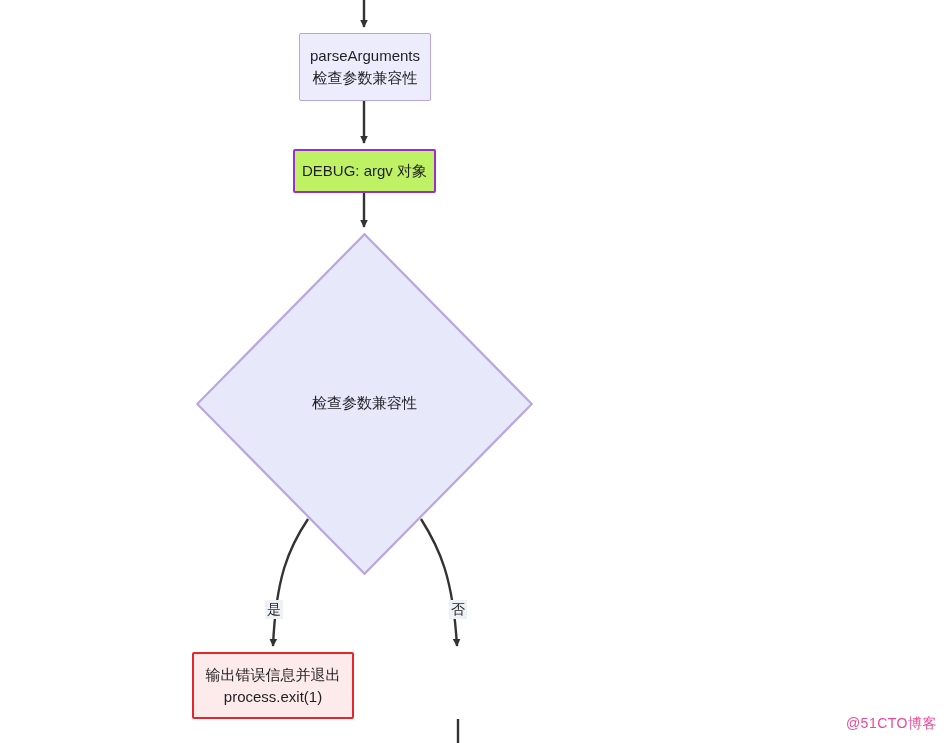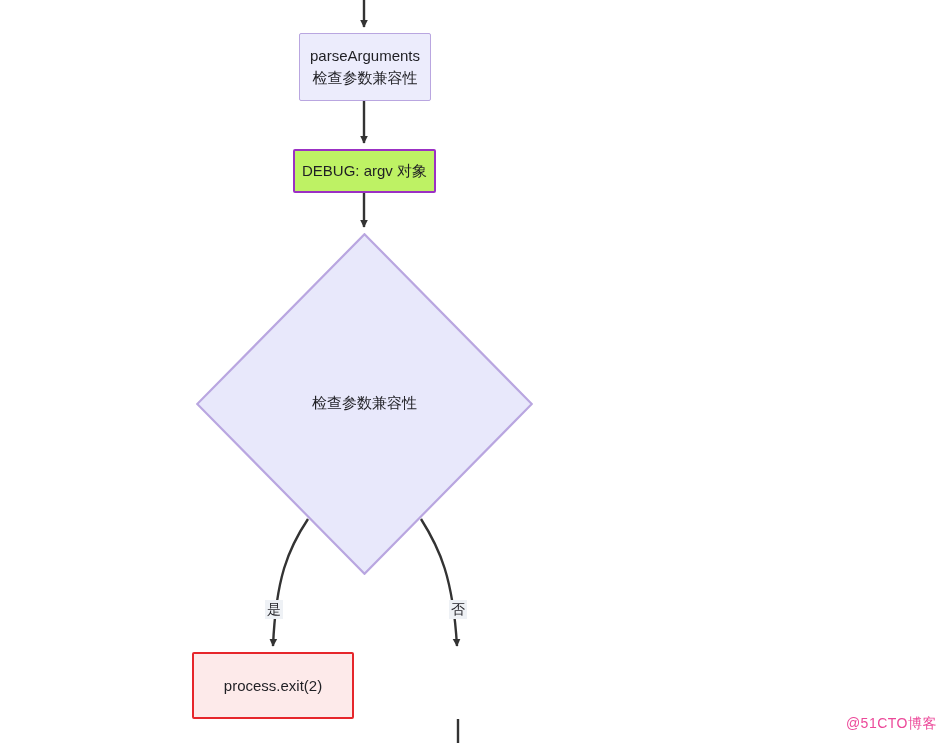--- a/index.html
+++ b/index.html
@@ -177,21 +177,22 @@
   <div class="node" id="node-check-compat">
     <svg class="diamond-shape" viewBox="0 0 337 342" preserveAspectRatio="none">
       <polygon points="168.5,1.2 335.8,171 168.5,340.8 1.2,171" fill="#e8e8fb" stroke="#b9a6e0" stroke-width="2.2"></polygon>
     </svg>
     <div class="diamond-text">
       <span class="line">检查参数兼容性</span>
     </div>
   </div>
 
   <div class="node" id="node-error-exit">
-    <span class="line">process.exit(2)</span>
+    <span class="line">输出错误信息并退出</span>
+    <span class="line">process.exit(1)</span>
   </div>
 
 
   <div class="edge-label" id="edge-label-yes">是</div>
   <div class="edge-label" id="edge-label-no">否</div>
 
   <div id="watermark">@51CTO博客</div>
 
 </div>
 

